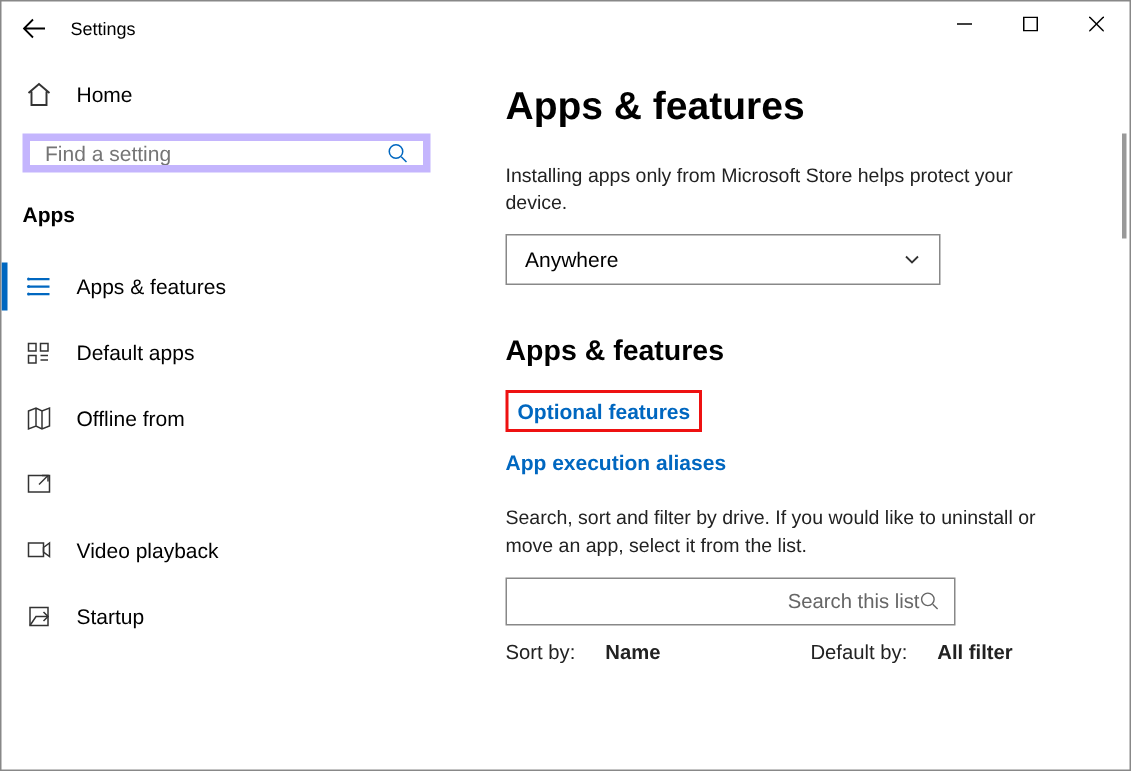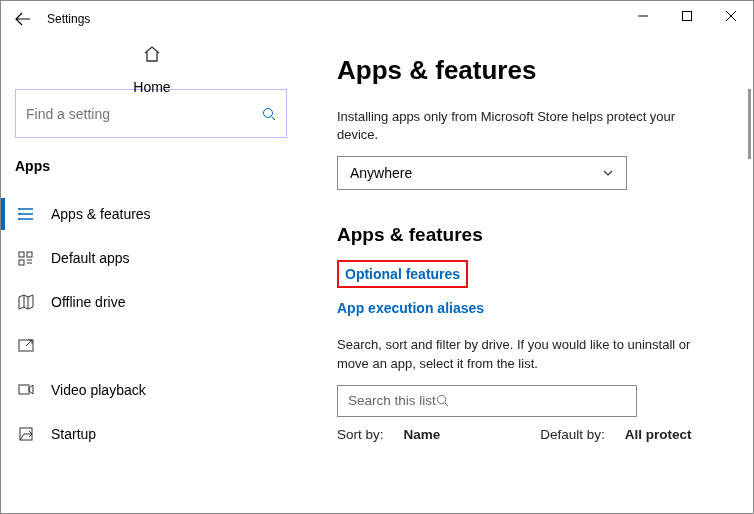--- a/index.html
+++ b/index.html
@@ -43,26 +43,25 @@
   .sidebar {
     width: 300px;
     padding: 8px 14px 0 14px;
   }
   .home-row {
     display:flex; align-items:center;
     height: 36px;
     gap: 16px;
     padding-left: 2px;
     margin-bottom: 8px;
-    flex-direction: column;
   }
   .home-row .icon { width:18px; display:flex; justify-content:center;}
   .search-box {
-    border: 1px solid #c4b5fd;
-    height: 49px;
+    border: 5px solid #c4b5fd;
+    height: 26px;
     display:flex; align-items:center;
     padding: 0 10px;
     margin-bottom: 20px;
   }
   .search-box input {
     flex:1; border:none; outline:none; font-size:14px; color:#666; background:transparent;
   }
   .search-box .sicon { color:#0067c0; font-size:13px;}
   .section-label {
     font-weight:600; font-size:14px;
@@ -109,21 +108,21 @@
     margin-bottom: 34px;
     font-size:14px;
   }
   .link { color:#0067c0; font-size:14px; display:inline-block;font-weight:bold; }
   .link.hl { border:2px solid #e11; padding:4px 6px; margin-bottom:10px;}
   .link.plain { margin-bottom: 18px; padding:2px 0;}
   .filter-box {
     border:1px solid #888;
     height:32px;
     width: 300px;
-    display:flex; align-items:center; justify-content:flex-start;
+    display:flex; align-items:center; justify-content:flex-end;
     padding:0 10px;
     font-size:13.5px; color:#666;
     margin-bottom: 10px;
   }
   .sort-row { font-size:13.5px; color:#222; display:flex; gap:20px; overflow:hidden; white-space:nowrap;}
   .sort-row .lbl { }
   .sort-row .val { font-weight:600; margin-right: 80px;}
   .scroll-indicator {
     position:absolute; right:2px; top:52px; width:3px; height:70px; background:#999;
   }
@@ -208,21 +207,21 @@
             </svg>
         </span>
         <span>Default apps</span>
       </li>
       <li class="nav-item">
         <span class="icon">
           <svg width="18" height="18" viewBox="0 0 18 18">
               <path d="M2 4 L7 2 L11 4 L16 2 V14 L11 16 L7 14 L2 16 Z M7 2 V14 M11 4 V16" stroke="#333" fill="none"></path>
             </svg>
         </span>
-        <span>Offline drive</span>
+        <span>Offline from</span>
       </li>
       <li class="nav-item">
         <span class="icon">
           <svg width="18" height="18" viewBox="0 0 18 18">
               <rect x="2" y="3" width="14" height="11" stroke="#333" fill="none"></rect>
               <polyline points="15,7 15,3 11,3" stroke="#333" fill="none"></polyline>
               <line x1="15" y1="3" x2="9" y2="9" stroke="#333"></line>
             </svg>
         </span>
       </li>
@@ -277,16 +276,16 @@
             <circle cx="6" cy="6" r="4.5" stroke="#666" fill="none"></circle>
             <line x1="9.5" y1="9.5" x2="13" y2="13" stroke="#666"></line>
           </svg>
       </span>
     </div>
 
     <div class="sort-row">
       <span class="lbl">Sort by:</span>
       <span class="val">Name</span>
       <span class="lbl">Default by:</span>
-      <span class="val">All protect</span>
+      <span class="val">All filter</span>
     </div>
   </div>
 </div>
 
 </body></html>

